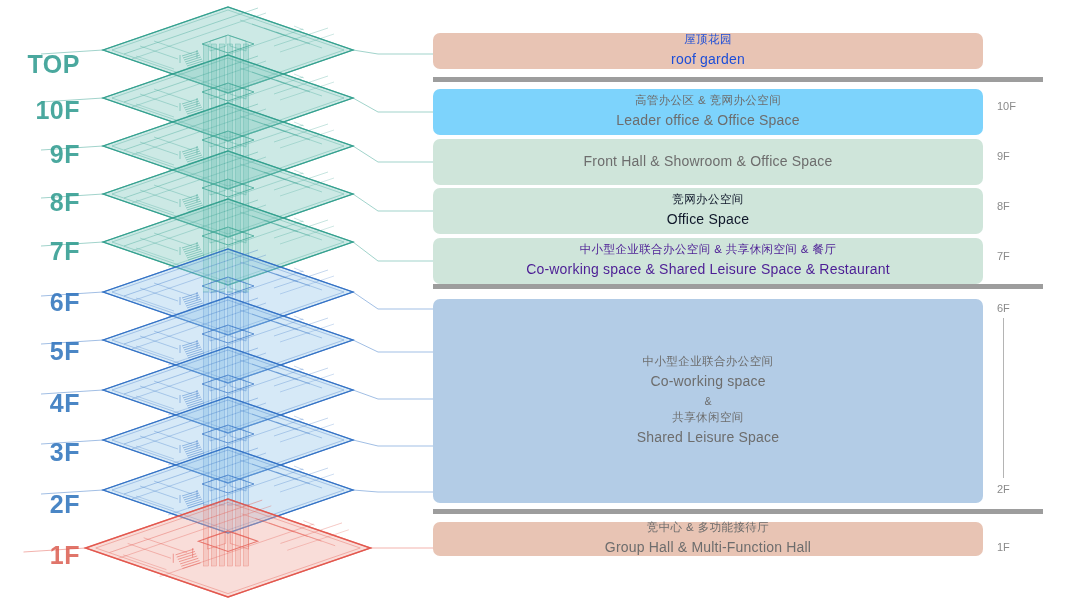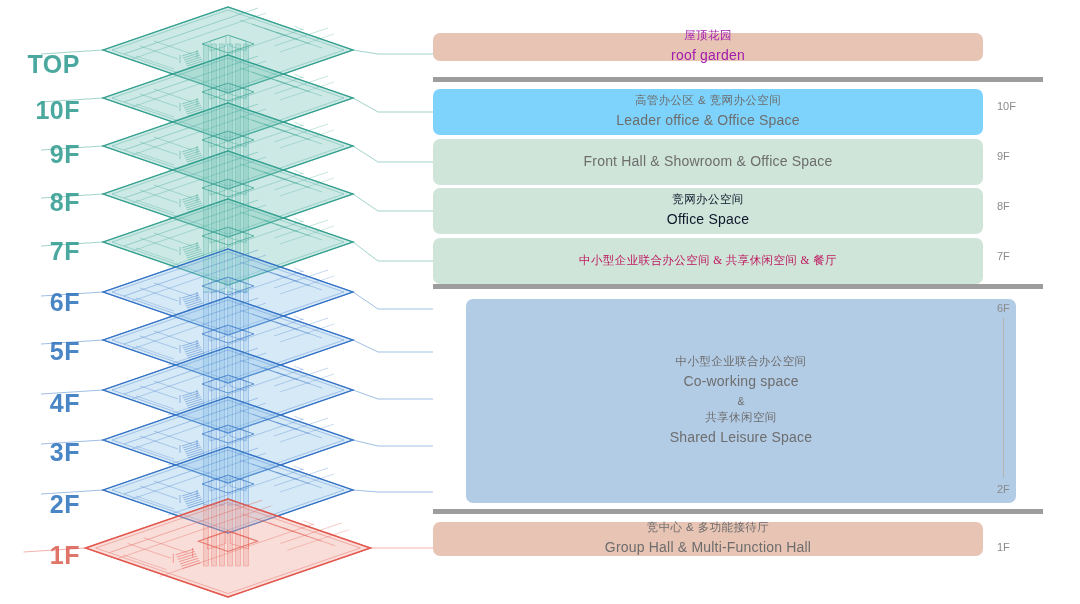--- a/index.html
+++ b/index.html
@@ -241,39 +241,40 @@
       </g>
   </svg>
 
   <div id="dividers">
       <div class="divider" style="top: 77px; background: rgb(157, 157, 157);"></div>
       <div class="divider" style="top: 284px; background: rgb(157, 157, 157);"></div>
       <div class="divider" style="top: 509px; background: rgb(157, 157, 157);"></div>
     </div>
 
   <div id="panels">
-      <div class="panel" style="top: 33px; height: 28px; background: rgb(232, 196, 180); color: #a21caf;">
+      <div class="panel" style="top: 33px; height: 36px; background: rgb(232, 196, 180); color: #1d4ed8;">
         <div class="cn">屋顶花园</div>
         <div class="en">roof garden</div>
       </div>
       <div class="panel" style="top: 89px; height: 46px; background: #7dd3fc; color: rgb(109, 109, 109);">
         <div class="cn">高管办公区 &amp; 竞网办公空间</div>
         <div class="en">Leader office &amp;  Office Space</div>
       </div>
       <div class="panel" style="top: 139px; height: 46px; background: rgb(207, 229, 218); color: rgb(109, 109, 109);">
         <div class="en">Front Hall &amp; Showroom &amp; Office Space</div>
       </div>
       <div class="panel" style="top: 188px; height: 46px; background: rgb(207, 229, 218); color: #0f172a;">
         <div class="cn">竞网办公空间</div>
         <div class="en">Office Space</div>
       </div>
-      <div class="panel" style="top: 238px; height: 46px; background: rgb(207, 229, 218); color: #be185d; font-family: Liberation Serif, serif;">
+      <div class="panel" style="top: 238px; height: 46px; background: rgb(207, 229, 218); color: #4c1d95;">
         <div class="cn">中小型企业联合办公空间 &amp; 共享休闲空间 &amp; 餐厅</div>
-      </div>
-      <div class="panel" style="top: 299px; height: 204px; background: rgb(179, 204, 230); color: rgb(109, 109, 109); margin-left: 33px;">
+        <div class="en">Co-working space &amp; Shared Leisure Space &amp; Restaurant</div>
+      </div>
+      <div class="panel" style="top: 299px; height: 204px; background: rgb(179, 204, 230); color: rgb(109, 109, 109);">
         <div class="cn">中小型企业联合办公空间</div>
         <div class="en">Co-working space</div>
         <div class="amp">&amp;</div>
         <div class="cn">共享休闲空间</div>
         <div class="en">Shared Leisure Space</div>
       </div>
       <div class="panel" style="top: 522px; height: 34px; background: rgb(232, 196, 180); color: rgb(109, 109, 109);">
         <div class="cn">竞中心 &amp; 多功能接待厅</div>
         <div class="en">Group Hall &amp; Multi-Function Hall</div>
       </div>

